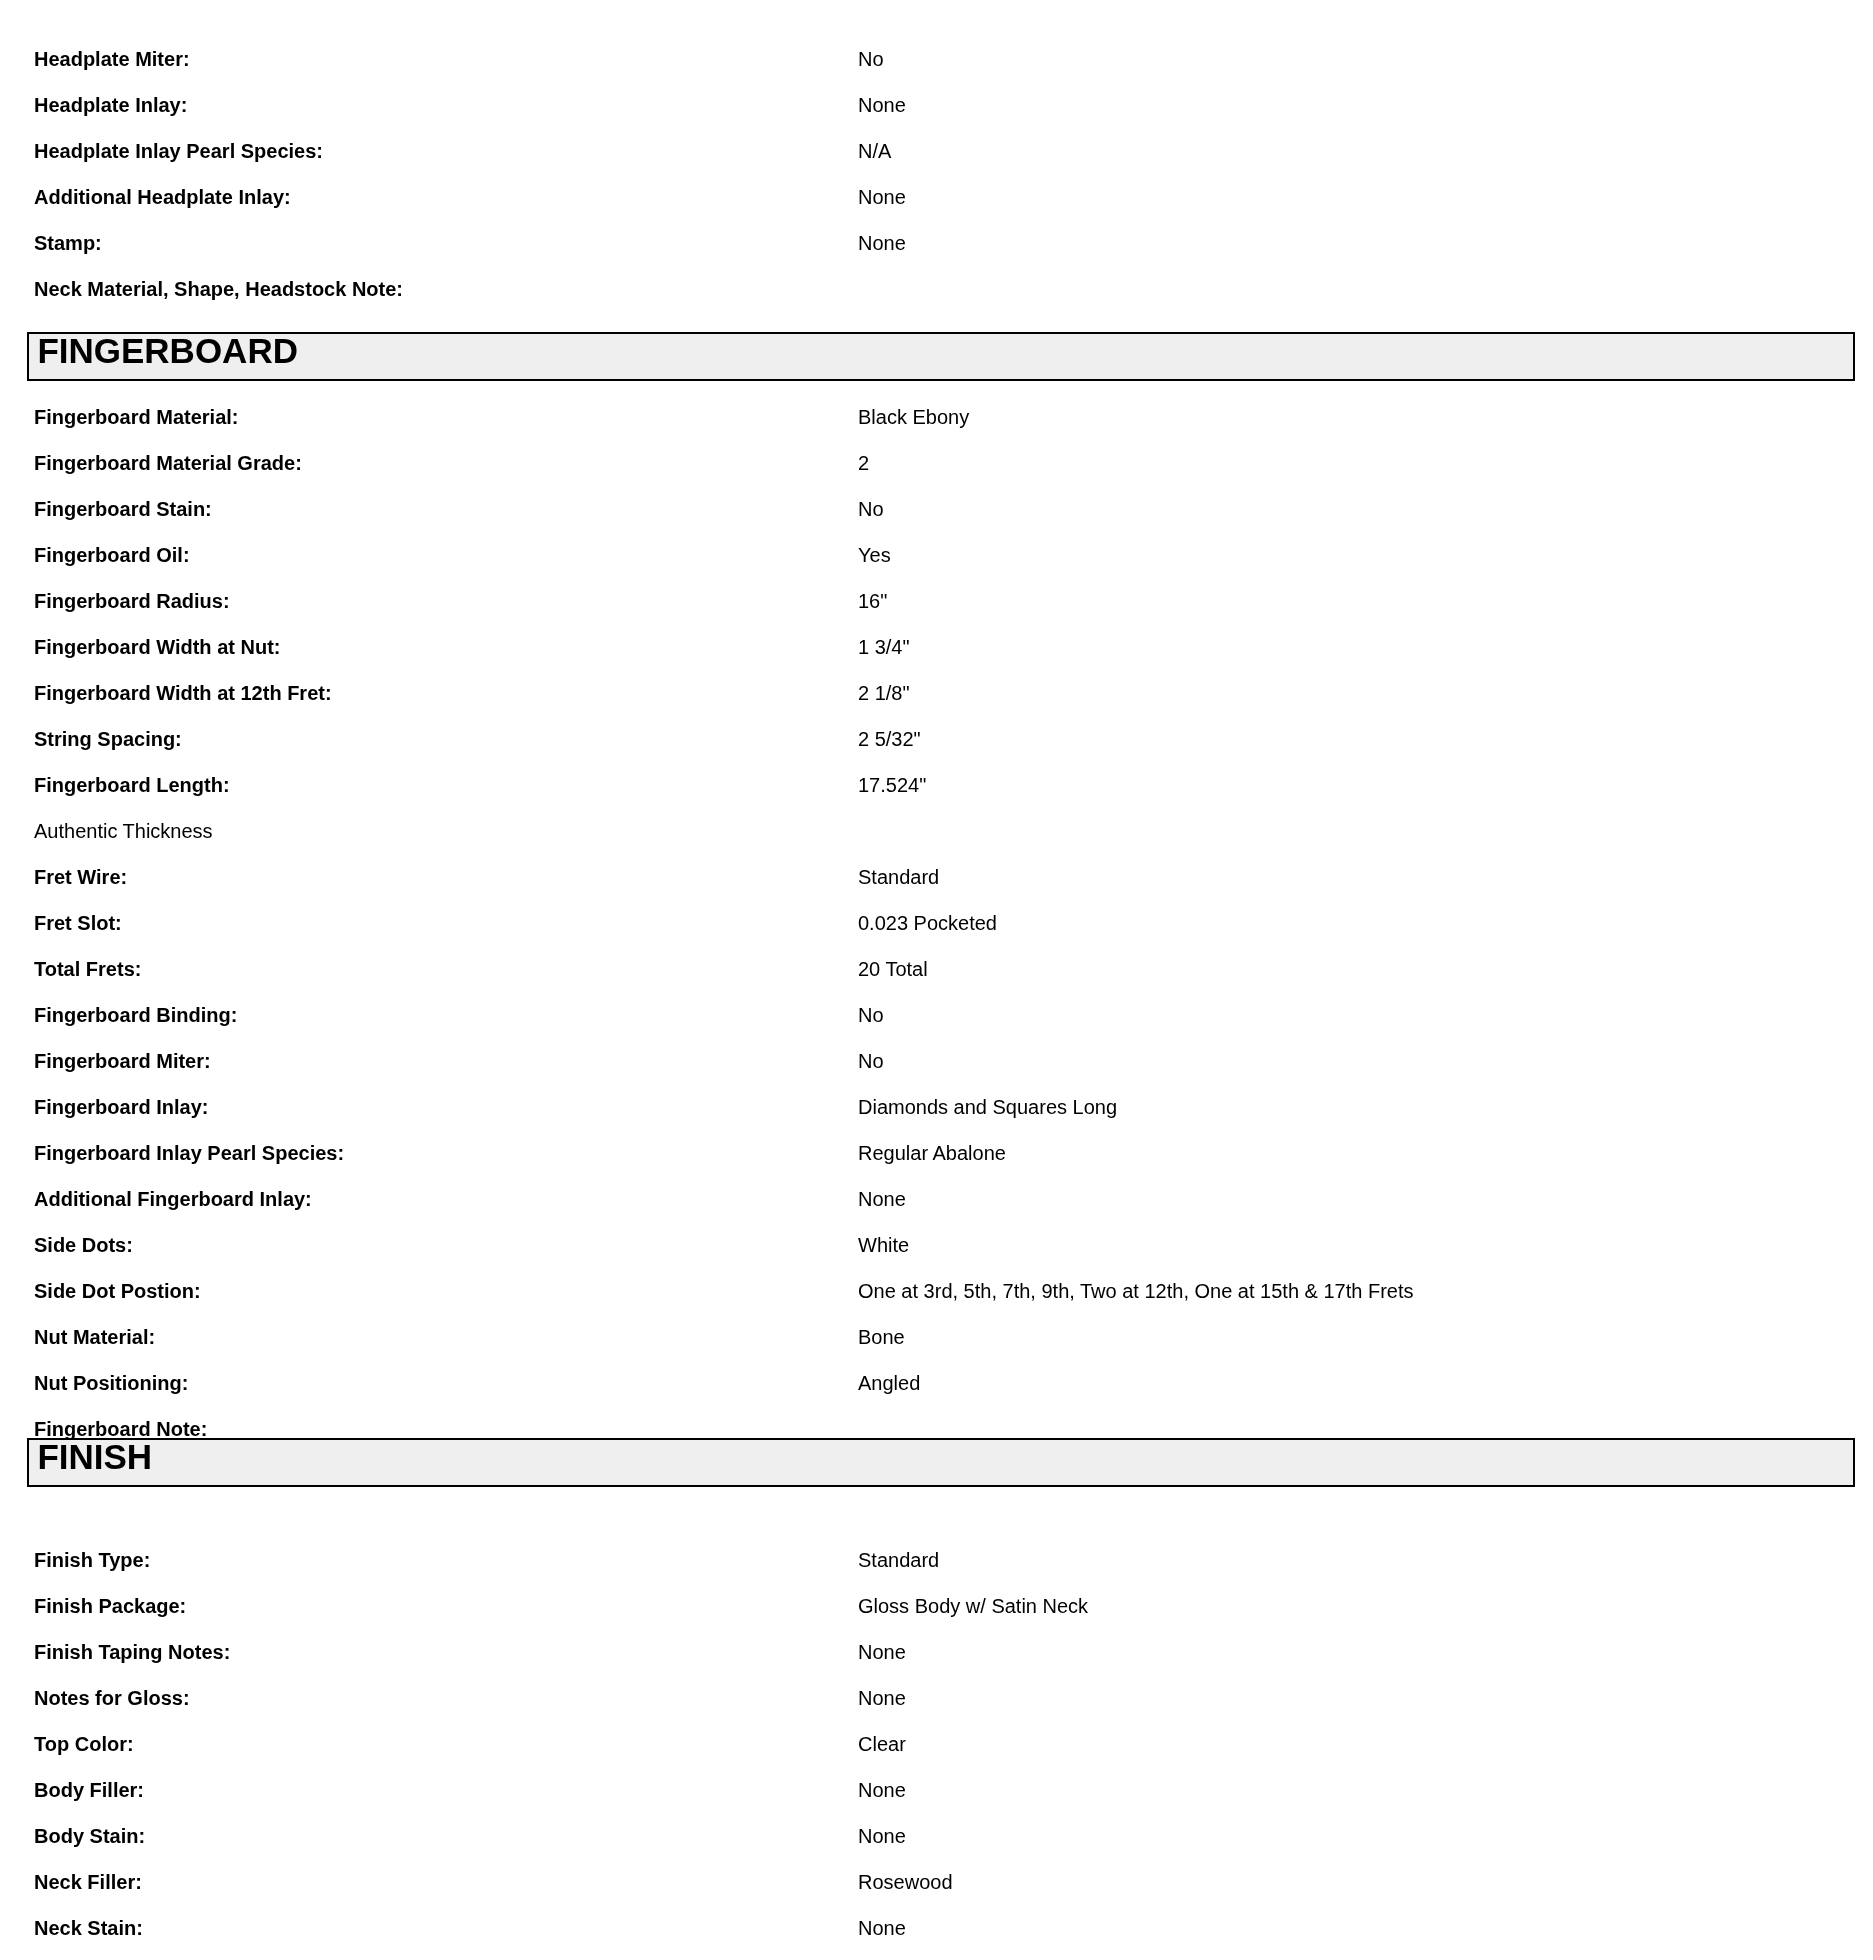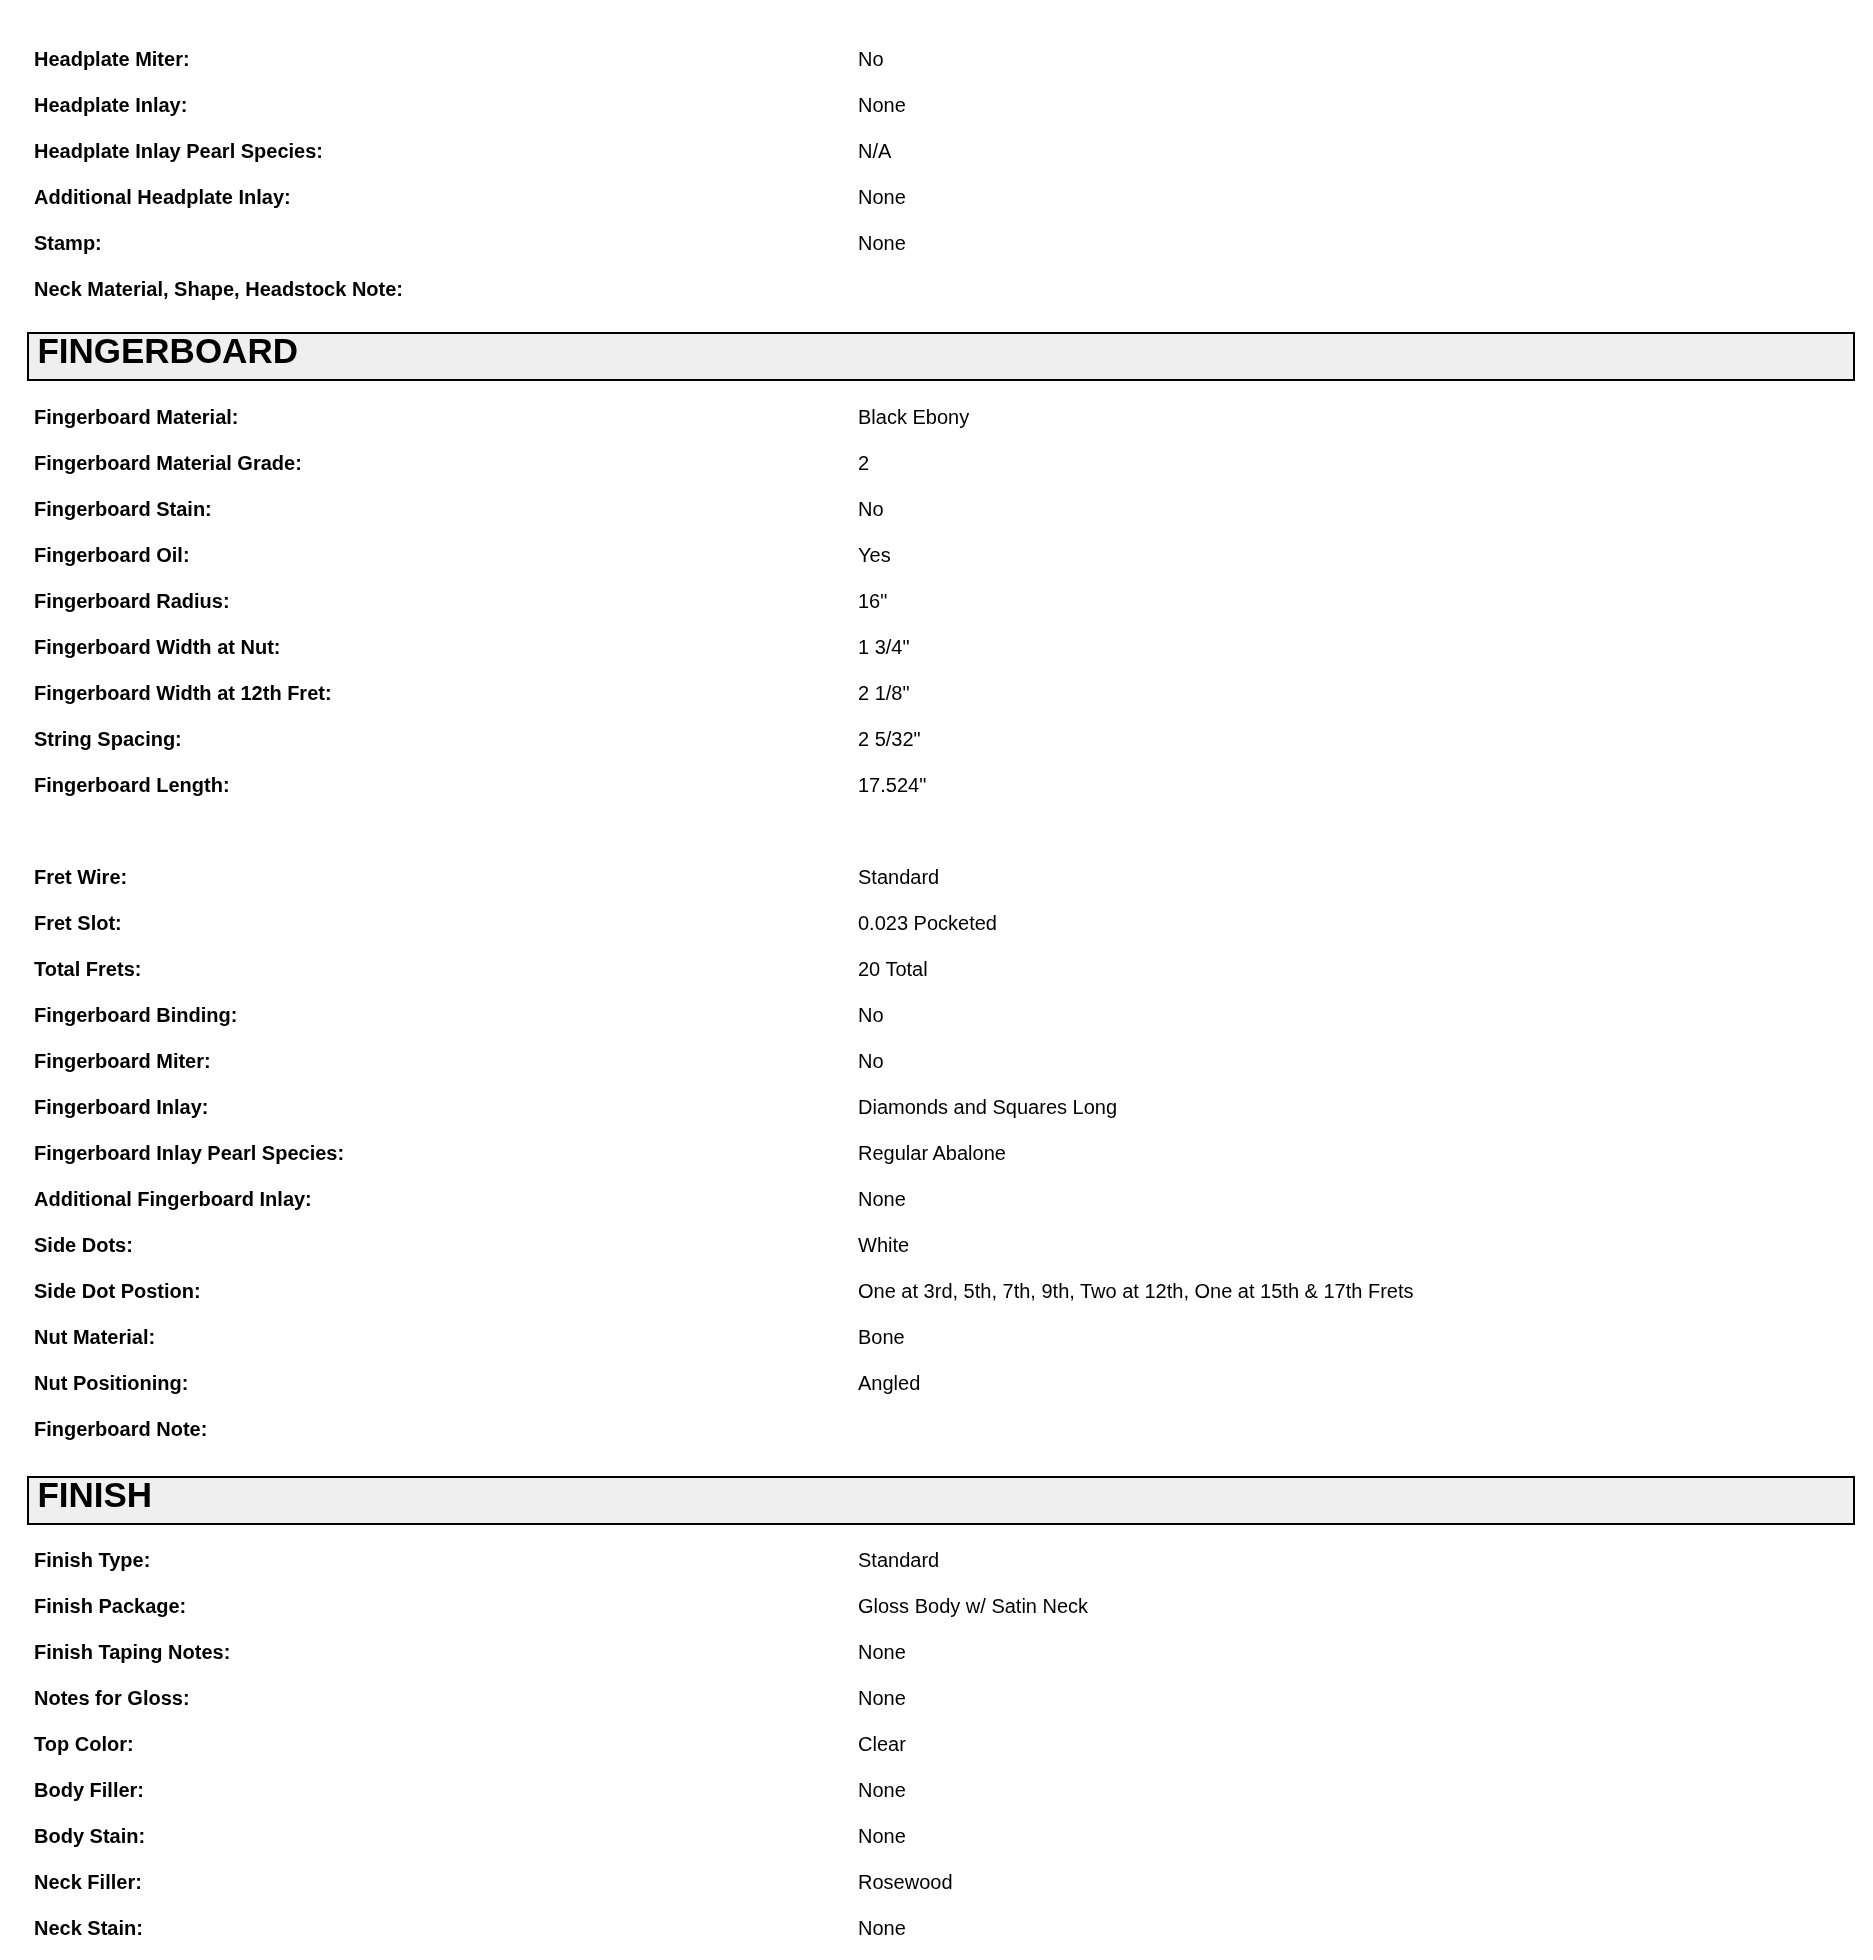--- a/index.html
+++ b/index.html
@@ -51,21 +51,21 @@
     top: 0px;
     font-size: 35px;
     font-weight: bold;
     line-height: 34px;
     padding-top: 0px;
   }
   #sec-headplate { top: 36px; }
   #hdr-fingerboard { top: 332px; }
   #sec-fingerboard { top: 394px; }
   #sec-fingerboard .row { height: 46px; line-height: 46px; }
-  #hdr-finish { top: 1476px; }
+  #hdr-finish { top: 1438px; }
   #sec-finish { top: 1537px; }
 </style>
 </head>
 <body>
 
 <div class="rows" id="sec-headplate">
   <div class="row">
       <span class="label">Headplate Miter:</span>
       <span class="value">No</span>
     </div>
@@ -126,20 +126,21 @@
     </div>
   <div class="row">
       <span class="label">String Spacing:</span>
       <span class="value">2 5/32"</span>
     </div>
   <div class="row">
       <span class="label">Fingerboard Length:</span>
       <span class="value">17.524"</span>
     </div>
   <div class="row">
+      <span class="value">Authentic Thickness</span>
     </div>
   <div class="row">
       <span class="label">Fret Wire:</span>
       <span class="value">Standard</span>
     </div>
   <div class="row">
       <span class="label">Fret Slot:</span>
       <span class="value">0.023 Pocketed</span>
     </div>
   <div class="row">

